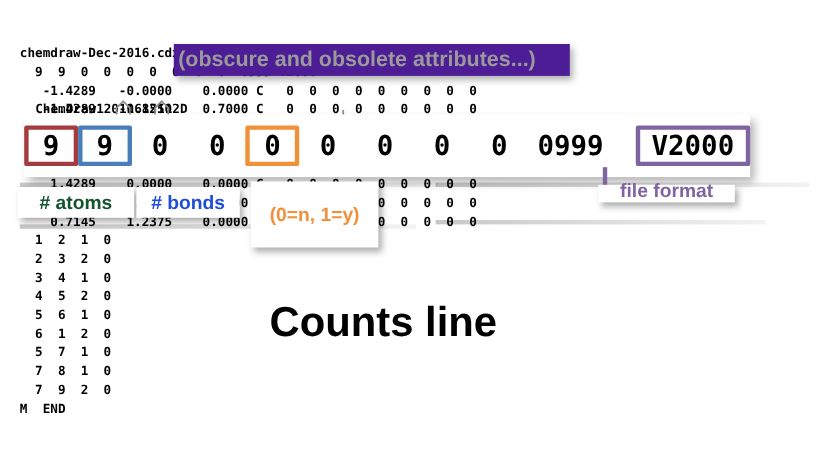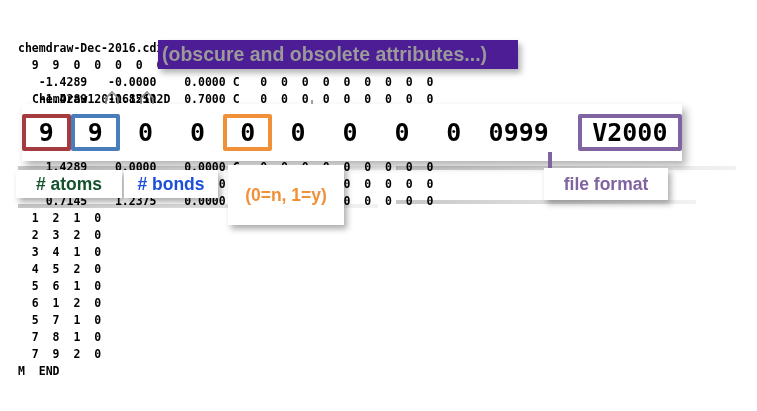--- a/index.html
+++ b/index.html
@@ -141,24 +141,25 @@
     height: 60px;
     font-size: 17.5px;
     color: #F0913A;
     text-align: center;
     line-height: 24px;
   }
   #label-format {
     left: 544px;
     top: 168px;
     width: 124px;
-    height: 32px;
+    height: 16px;
     font-size: 17.5px;
     color: #8064A2;
     text-align: center;
+    justify-content: flex-end;
   }
 
   
   #format-elbow {
     position: absolute;
     left: 548px;
     top: 152px;
     width: 16px;
     height: 18px;
     border-left: 4px solid #8064A2;
@@ -267,14 +268,15 @@
   </div>
 
   <div class="anno" id="label-chiral">
     <span>(0=n, 1=y)</span>
   </div>
 
   <div class="anno" id="label-format">
     <span>file format</span>
   </div>
 
+  <div id="counts-title">Counts line</div>
 
 </div>
 
 </body></html>

